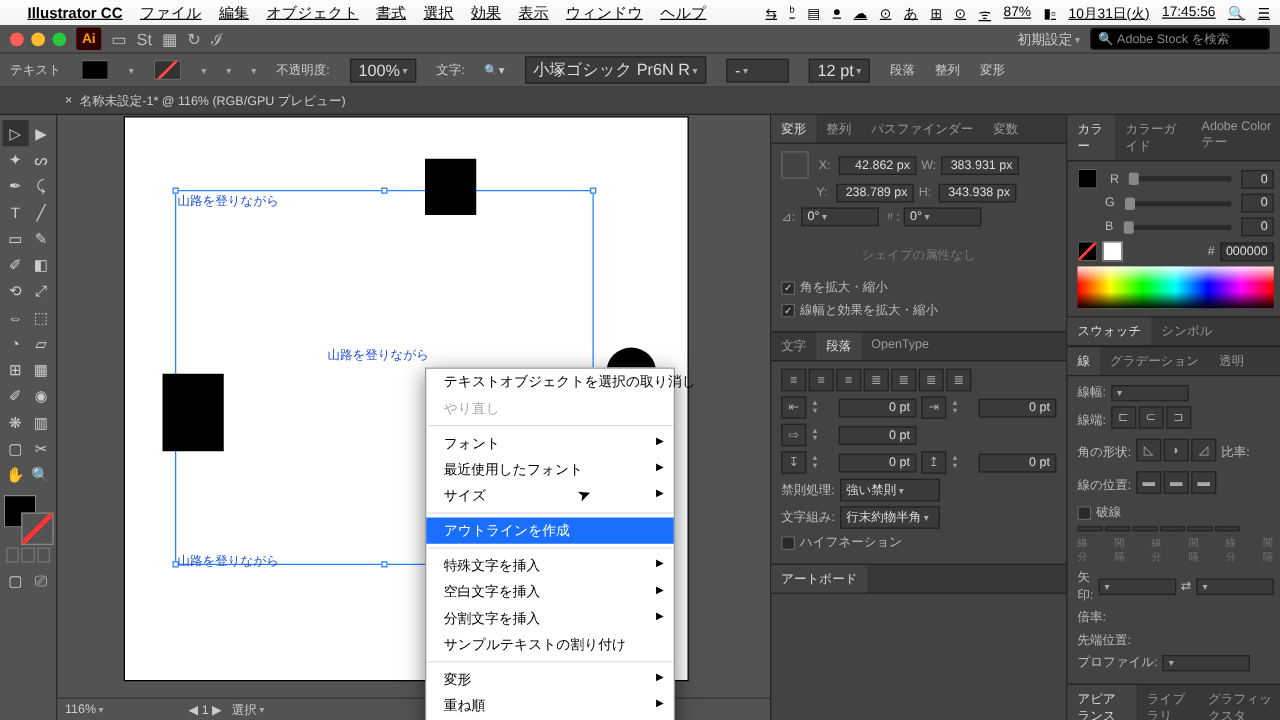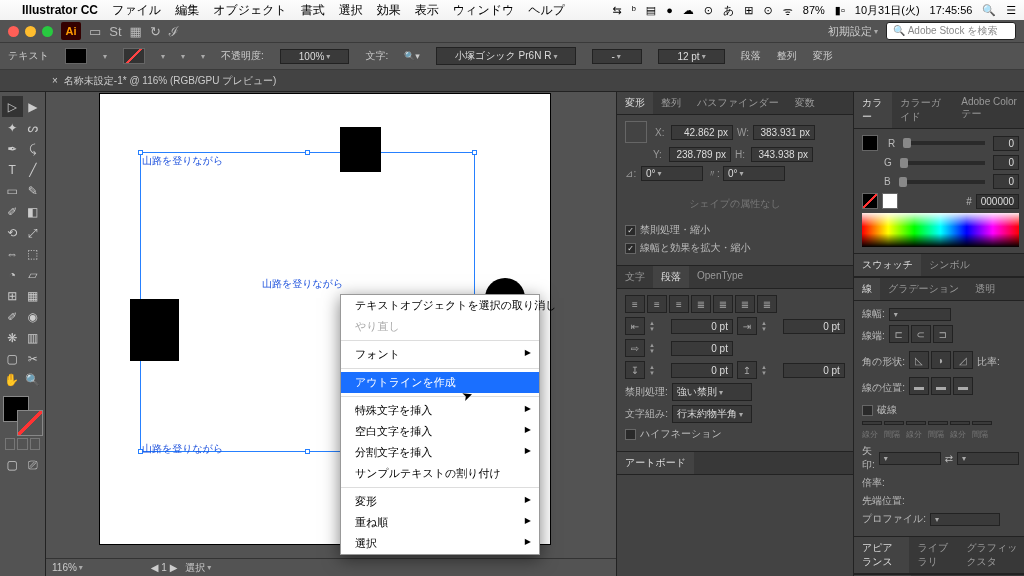--- a/index.html
+++ b/index.html
@@ -1,43 +1,43 @@
 <!DOCTYPE html>
 <html><head>
 <meta charset="utf-8">
 <style>
 * { margin:0; padding:0; box-sizing:border-box; font-family:"Hiragino Kaku Gothic Pro","Meiryo",sans-serif; -webkit-font-smoothing:antialiased; }
 body { width:1024px; height:576px; background:#323232; overflow:hidden; color:#ccc; font-size:11px; position:relative; }
 
 
-.menubar { height:20px; background:linear-gradient(#fdfdfd,#f3f3f3); display:flex; align-items:center; padding:0 8px; color:#000; font-size:12px; gap:14px; }
+.menubar { height:20px; background:linear-gradient(#fdfdfd,#f3f3f3); display:flex; align-items:center; padding:0 8px; color:#000; font-size:12px; gap:14px;text-decoration:underline; }
 .menubar .apple { font-size:14px; }
 .menubar .app { font-weight:700; }
 .menubar .right { margin-left:auto; display:flex; gap:10px; align-items:center; font-size:11px; }
 .menubar .right span { display:inline-block; }
 
 
 .appbar { height:22px; background:#535353; display:flex; align-items:center; padding:0 8px; gap:8px; }
 .traffic { display:flex; gap:6px; }
 .traffic i { width:11px; height:11px; border-radius:50%; display:block; }
 .tr-close{background:#ff5f57}.tr-min{background:#ffbd2e}.tr-max{background:#28c940}
 .appbar .ai { width:20px;height:18px;background:#330000;color:#ff9a00;font-weight:700;font-size:11px;display:flex;align-items:center;justify-content:center;border-radius:2px; }
 .appbar .ticon{color:#bbb;font-size:13px}
 .appbar .spacer{flex:1}
 .appbar .preset{color:#ccc;font-size:11px}
-.appbar .search{background:#ffffff;border:1px solid #222;border-radius:3px;padding:1px 6px;color:#888;font-size:10px;width:130px}
+.appbar .search{background:#000000;border:1px solid #222;border-radius:3px;padding:1px 6px;color:#888;font-size:10px;width:144px}
 
 
 .ctrlbar { height:28px; background:#535353; border-top:1px solid #3a3a3a; border-bottom:1px solid #3a3a3a; display:flex; align-items:center; padding:0 8px; gap:16px; font-size:10px; color:#ccc; }
 .swatch{width:22px;height:16px;background:#000;border:1px solid #666}
 .line-swatch{width:22px;height:16px;background:#333;border:1px solid #666;position:relative}
 .line-swatch::after{content:"";position:absolute;inset:0;background:linear-gradient(135deg,transparent 45%,#f44 45%,#f44 55%,transparent 55%)}
 .dd{display:flex;align-items:center;gap:2px}
 .dd::after{content:"▾";font-size:8px;color:#aaa}
-.field{background:#3a3a3a;border:1px solid #222;padding:1px 18px;color:#ddd;font-size:10px}
+.field{background:#3a3a3a;border:1px solid #222;padding:1px 6px;color:#ddd;font-size:13px}
 
 
 .doctab{height:22px;background:#434343;display:flex;align-items:center;padding-left:52px;font-size:10px;color:#ccc;border-bottom:1px solid #222}
 .doctab .x{margin-right:6px;}
 
 
 .main{position:absolute;top:92px;bottom:0;left:0;right:0;display:flex}
 
 
 .tools{width:46px;background:#535353;padding:4px 2px;border-right:1px solid #222}
@@ -300,21 +300,21 @@
           </div>
         <div class="prow">
             <span class="plabel">⊿:</span>
             <span class="pval dd">0°</span>
           <span class="plabel">〃:</span>
             <span class="pval dd">0°</span>
           </div>
         <div class="shape-none">シェイプの属性なし</div>
         <div class="prow">
             <span class="check">✓</span>
-            <span>禁則処理・縮小</span>
+            <span>角を拡大・縮小</span>
           </div>
         <div class="prow">
             <span class="check">✓</span>
             <span>線幅と効果を拡大・縮小</span>
           </div>
       </div>
 
       <div class="phead section">
           <div class="ptab">文字</div>
           <div class="ptab act">段落</div>
@@ -465,21 +465,21 @@
             <span>破線</span>
           </div>
         <div class="prow" style="gap:2px">
             <span class="pval" style="min-width:20px"></span>
             <span class="pval" style="min-width:20px"></span>
             <span class="pval" style="min-width:20px"></span>
             <span class="pval" style="min-width:20px"></span>
             <span class="pval" style="min-width:20px"></span>
             <span class="pval" style="min-width:20px"></span>
           </div>
-        <div class="prow" style="gap:6px;font-size:8px;color:#777">
+        <div class="prow" style="gap:21px;font-size:8px;color:#777">
             <span>線分</span>
             <span>間隔</span>
             <span>線分</span>
             <span>間隔</span>
             <span>線分</span>
             <span>間隔</span>
           </div>
         <div class="prow">
             <span>矢印:</span>
             <span class="pval dd"> </span>
@@ -508,20 +508,22 @@
         </div>
     </div>
   </div>
 </div>
 
 <div class="ctx" id="ctx">
     <div class="item">テキストオブジェクトを選択の取り消し</div>
     <div class="item dis">やり直し</div>
     <hr>
     <div class="item arrow">フォント</div>
+    <div class="item arrow">最近使用したフォント</div>
+    <div class="item arrow">サイズ</div>
     <hr>
     <div class="item hi">アウトラインを作成</div>
     <hr>
     <div class="item arrow">特殊文字を挿入</div>
     <div class="item arrow">空白文字を挿入</div>
     <div class="item arrow">分割文字を挿入</div>
     <div class="item">サンプルテキストの割り付け</div>
     <hr>
     <div class="item arrow">変形</div>
     <div class="item arrow">重ね順</div>

